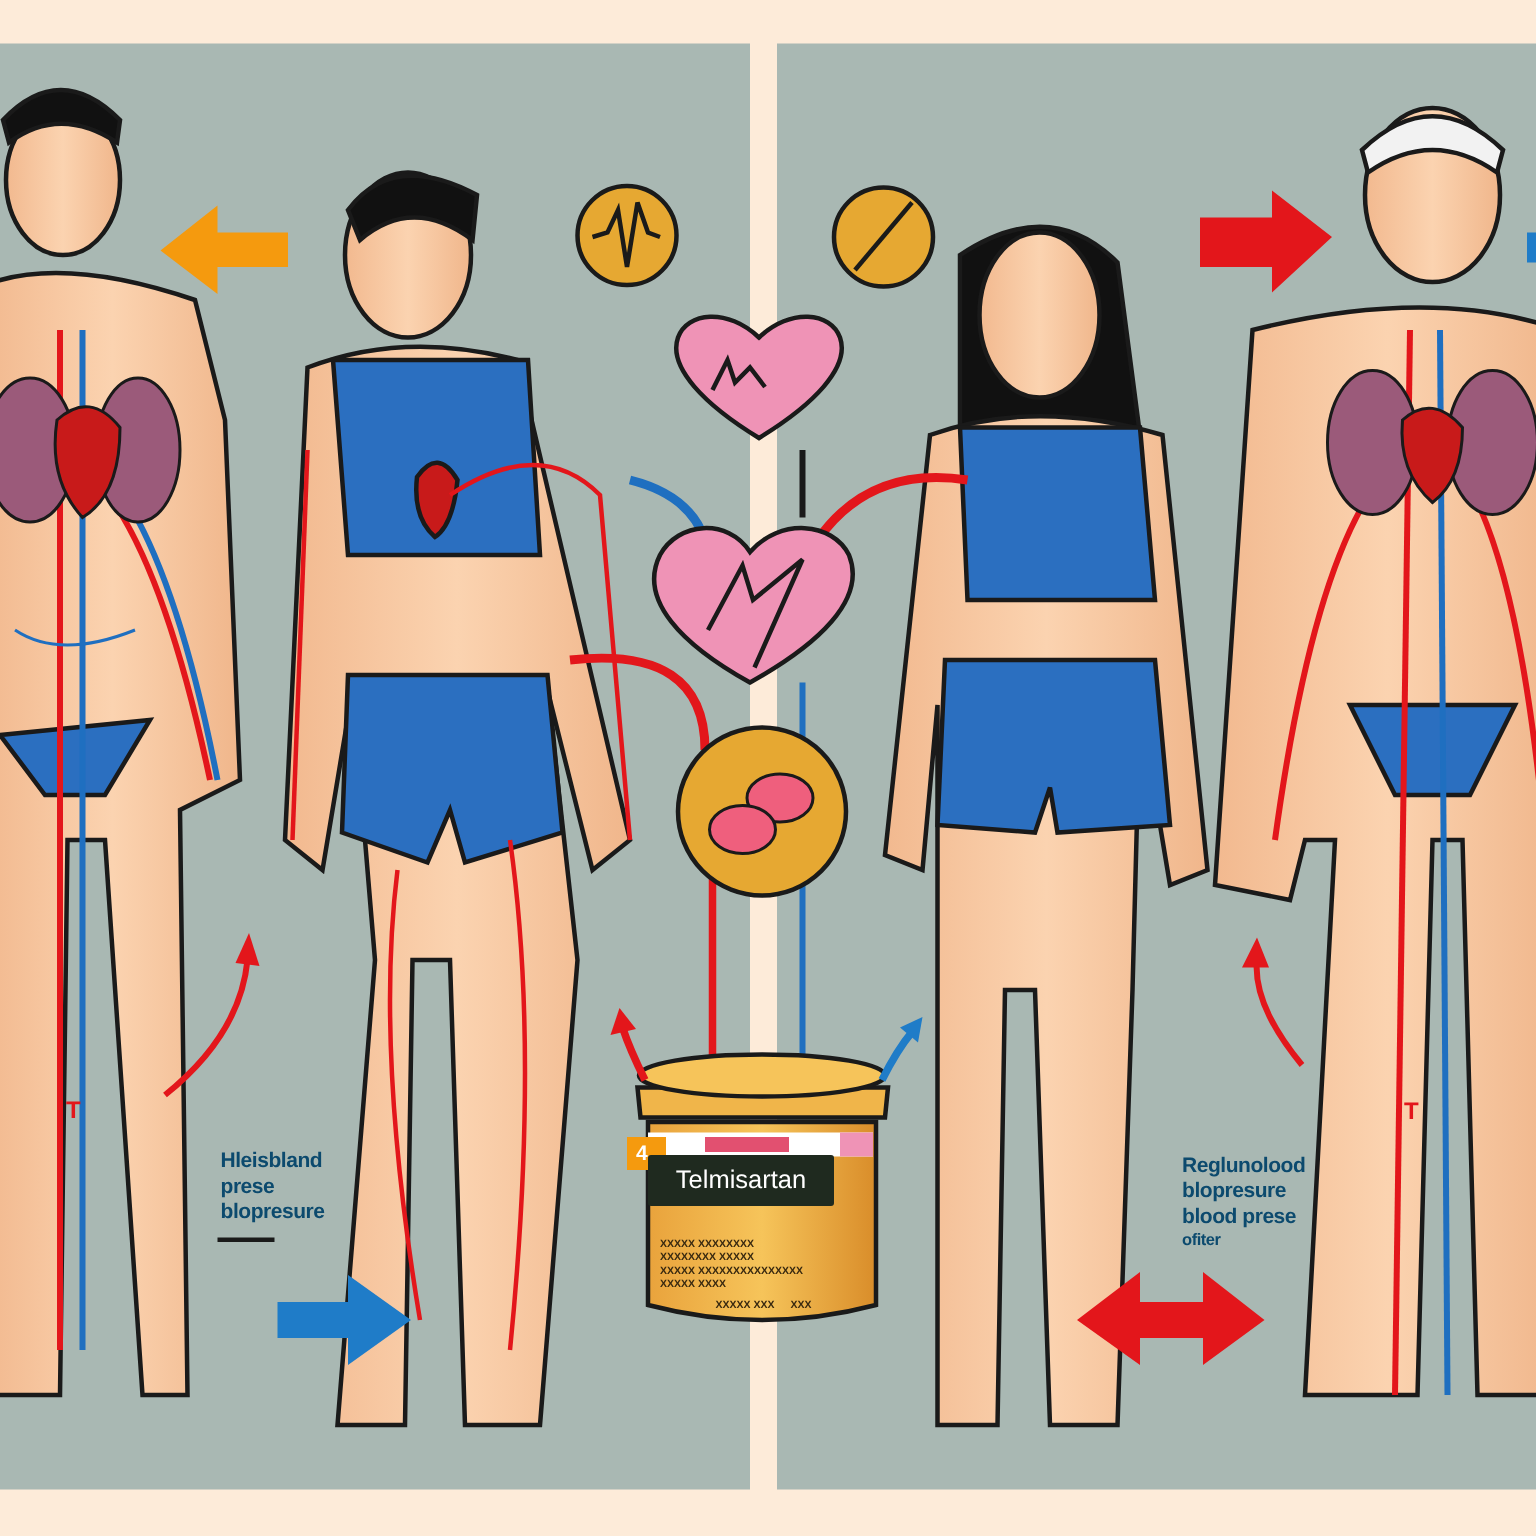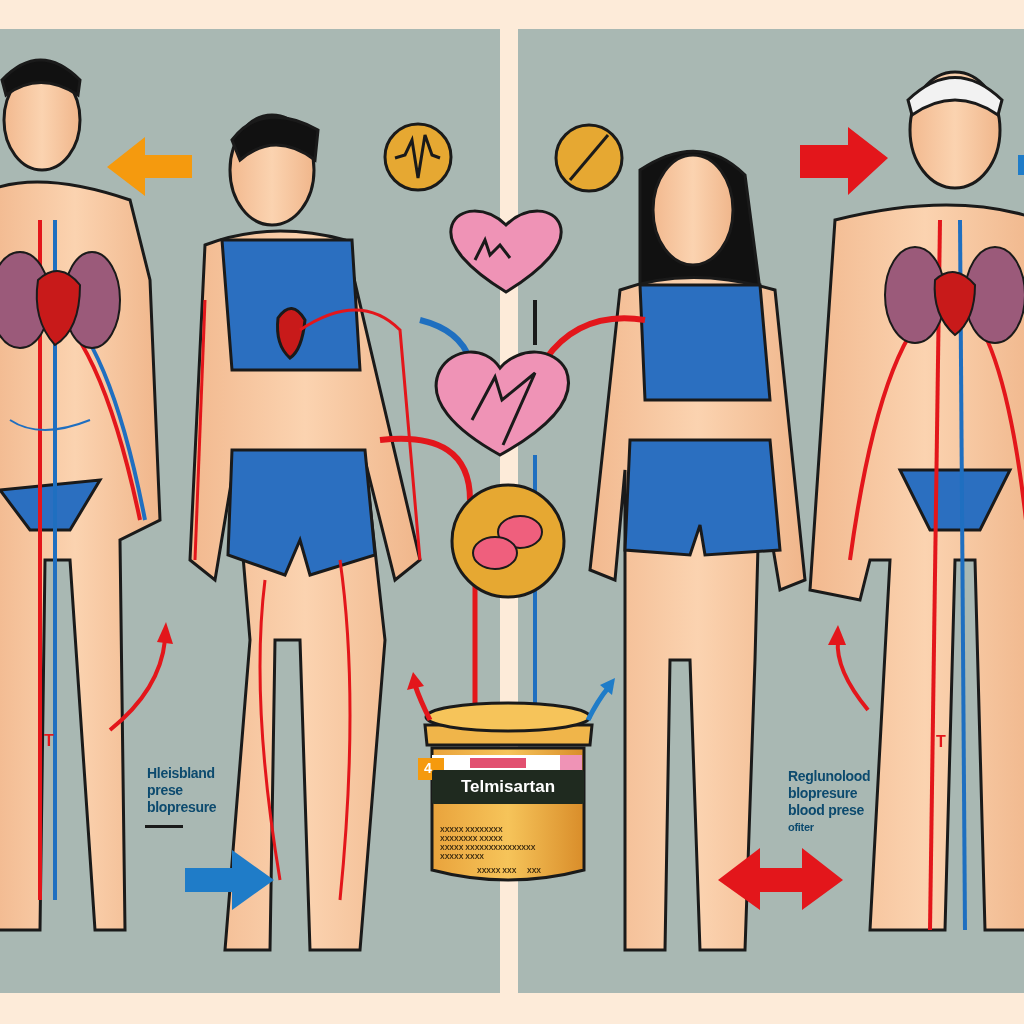--- a/index.html
+++ b/index.html
@@ -3,21 +3,21 @@
 <meta charset="utf-8">
 <style>
   html,body{margin:0;padding:0;}
   body{width:1024px;height:1024px;background:#fdebd9;position:relative;overflow:hidden;font-family:"Liberation Sans",sans-serif;}
   .panel{position:absolute;top:29px;height:964px;background:#a9b8b3;}
   #panel-left{left:0;width:500px;}
   #panel-right{left:518px;width:506px;}
   .abs{position:absolute;}
   svg{position:absolute;left:0;top:0;}
   .label{position:absolute;font-weight:bold;color:#0c4a6e;font-size:14px;line-height:17px;letter-spacing:-0.3px;}
-  .jar-title{position:absolute;left:432px;top:770px;width:152px;height:34px;background:#1f2a1f;color:#fff;font-weight:bold;font-size:17px;line-height:34px;text-align:center;border-radius:2px;}
+  .jar-title{position:absolute;left:432px;top:770px;width:124px;height:34px;background:#1f2a1f;color:#fff;font-weight:normal;font-size:17px;line-height:34px;text-align:center;border-radius:2px;}
   .jar-fine{position:absolute;font-size:7px;line-height:9px;color:#3a2a10;font-weight:bold;}
 </style>
 </head>
 <body>
 
 <div id="panel-left" class="panel"></div>
 <div id="panel-right" class="panel"></div>
 
 <svg width="1024" height="1024" viewBox="0 0 1024 1024">
   <defs>

